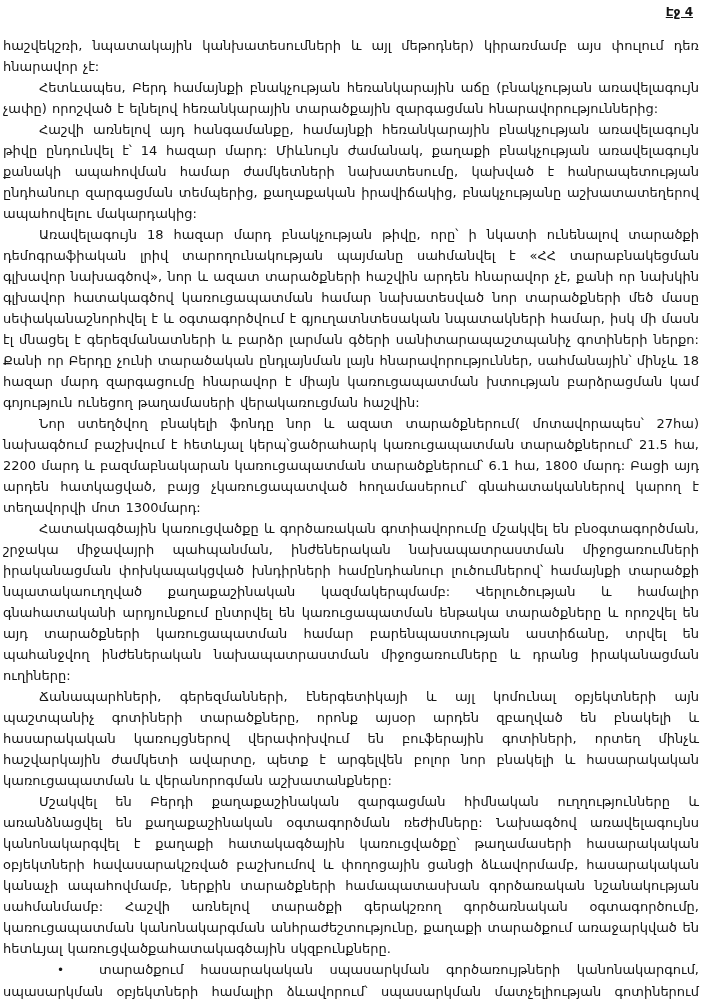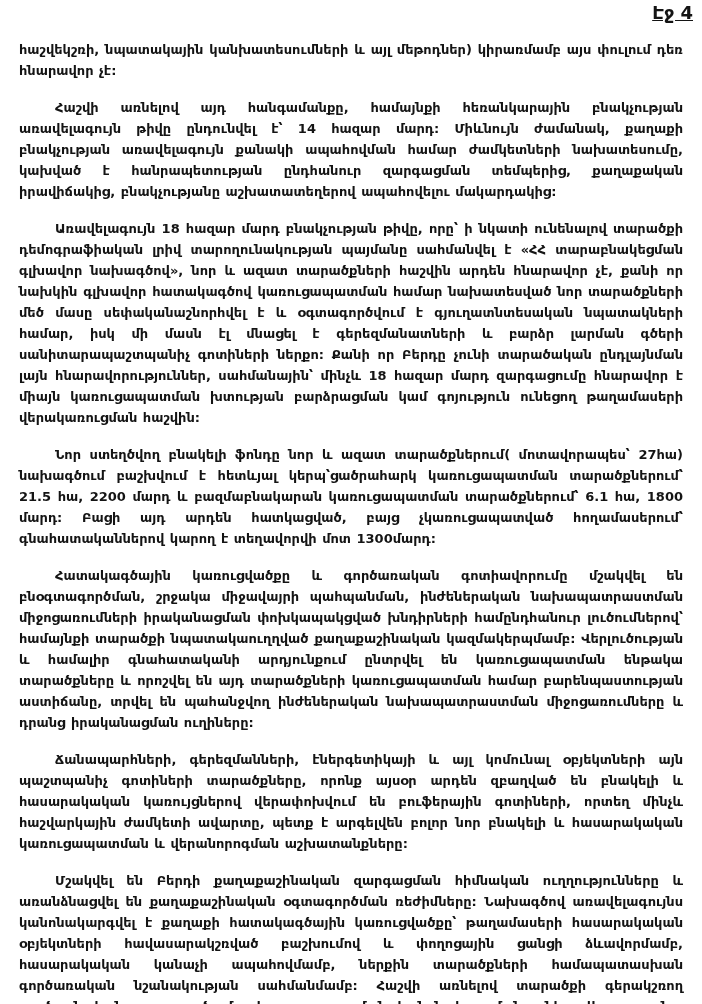--- a/index.html
+++ b/index.html
@@ -17,50 +17,50 @@
     font-family: "DejaVu Sans", sans-serif;
     font-size: 13px;
     line-height: 21px;
     overflow: hidden;
     box-sizing: border-box;
     padding: 2px 3px 0 3px;
   }
   .page-number {
     text-align: right;
     font-weight: bold;
-    font-size: 18px;
+    font-size: 12px;
     padding-right: 6px;
     margin-bottom: 12px;
     text-decoration: underline;
   }
   p.para, p.bullet {
-    margin: 16px;
+    margin: 0;
     text-align: justify;
     text-indent: 36px;
     word-spacing: 1px;
-    font-weight: bold;
   }
   p.bullet {
     text-indent: 54px;
   }
   p.bullet .marker {
     display: inline-block;
     width: 12px;
     margin-right: 30px;
     text-indent: 0;
     font-size: 12px;
   }
 </style>
 </head>
 <body>
 
 <div class="page">
   <div class="page-number">Էջ 4</div>
 
   <p class="para" style="text-indent:0"><span>հաշվեկշռի, նպատակային կանխատեսումների և այլ մեթոդներ) կիրառմամբ այս փուլում դեռ հնարավոր չէ:</span></p>
+  <p class="para"><span>Հետևապես, Բերդ համայնքի բնակչության հեռանկարային աճը (բնակչության առավելագույն չափը) որոշված է ելնելով հեռանկարային տարածքային զարգացման հնարավորություններից:</span></p>
   <p class="para"><span>Հաշվի առնելով այդ հանգամանքը, համայնքի հեռանկարային բնակչության առավելագույն թիվը ընդունվել է՝ 14 հազար մարդ: Միևնույն ժամանակ, քաղաքի բնակչության առավելագույն քանակի ապահովման համար ժամկետների նախատեսումը, կախված է հանրապետության ընդհանուր զարգացման տեմպերից, քաղաքական իրավիճակից, բնակչությանը աշխատատեղերով ապահովելու մակարդակից:</span></p>
   <p class="para"><span>Առավելագույն 18 հազար մարդ բնակչության թիվը, որը՝ ի նկատի ունենալով տարածքի դեմոգրաֆիական լրիվ տարողունակության պայմանը սահմանվել է «ՀՀ տարաբնակեցման գլխավոր նախագծով», նոր և ազատ տարածքների հաշվին արդեն հնարավոր չէ, քանի որ նախկին գլխավոր հատակագծով կառուցապատման համար նախատեսված նոր տարածքների մեծ մասը սեփականաշնորհվել է  և օգտագործվում է գյուղատնտեսական նպատակների համար, իսկ մի մասն էլ մնացել է գերեզմանատների և բարձր լարման գծերի սանիտարապաշտպանիչ գոտիների ներքո: Քանի որ Բերդը չունի տարածական ընդլայնման լայն հնարավորություններ, սահմանային՝ մինչև 18 հազար մարդ զարգացումը հնարավոր է  միայն կառուցապատման խտության բարձրացման կամ  գոյություն ունեցող թաղամասերի վերակառուցման հաշվին:</span></p>
   <p class="para"><span>Նոր ստեղծվող բնակելի ֆոնդը նոր և ազատ տարածքներում( մոտավորապես՝ 27հա) նախագծում բաշխվում է հետևյալ  կերպ՝ցածրահարկ կառուցապատման տարածքներում՝ 21.5 հա, 2200 մարդ և բազմաբնակարան կառուցապատման տարածքներում՝ 6.1 հա, 1800 մարդ: Բացի այդ արդեն հատկացված, բայց չկառուցապատված հողամասերում՝ գնահատականներով կարող է տեղավորվի մոտ 1300մարդ:</span></p>
   <p class="para"><span>Հատակագծային կառուցվածքը և գործառական գոտիավորումը մշակվել են բնօգտագործման, շրջակա միջավայրի պահպանման, ինժեներական նախապատրաստման միջոցառումների իրականացման փոխկապակցված խնդիրների համընդհանուր լուծումներով՝ համայնքի տարածքի նպատակաուղղված քաղաքաշինական կազմակերպմամբ: Վերլուծության և համալիր գնահատականի արդյունքում ընտրվել են կառուցապատման ենթակա տարածքները և որոշվել են այդ տարածքների կառուցապատման համար բարենպաստության աստիճանը, տրվել են պահանջվող ինժեներական նախապատրաստման միջոցառումները և դրանց իրականացման ուղիները:</span></p>
   <p class="para"><span>Ճանապարհների, գերեզմանների, էներգետիկայի և այլ կոմունալ օբյեկտների այն պաշտպանիչ գոտիների տարածքները, որոնք այսօր արդեն զբաղված են բնակելի և հասարակական կառույցներով վերափոխվում են բուֆերային գոտիների, որտեղ մինչև հաշվարկային ժամկետի ավարտը, պետք է արգելվեն բոլոր նոր բնակելի և հասարակական կառուցապատման և վերանորոգման աշխատանքները:</span></p>
   <p class="para"><span>Մշակվել են  Բերդի քաղաքաշինական զարգացման հիմնական ուղղությունները և առանձնացվել են  քաղաքաշինական օգտագործման ռեժիմները: Նախագծով առավելագույնս կանոնակարգվել է քաղաքի հատակագծային կառուցվածքը՝ թաղամասերի հասարակական օբյեկտների հավասարակշռված բաշխումով և փողոցային ցանցի ձևավորմամբ, հասարակական կանաչի ապահովմամբ, ներքին տարածքների համապատասխան գործառական նշանակության սահմանմամբ: Հաշվի առնելով տարածքի գերակշռող գործառնական օգտագործումը, կառուցապատման կանոնակարգման անհրաժեշտությունը, քաղաքի տարածքում առաջարկված են հետևյալ կառուցվածքահատակագծային սկզբունքները.</span></p>
 
   <p class="bullet"><span class="marker">•</span><span>տարածքում հասարակական սպասարկման գործառույթների կանոնակարգում, սպասարկման օբյեկտների համալիր ձևավորում՝ սպասարկման մատչելիության գոտիներում ընդգրկելով բնակելի թաղամասերը,</span></p>
 
 </div>

